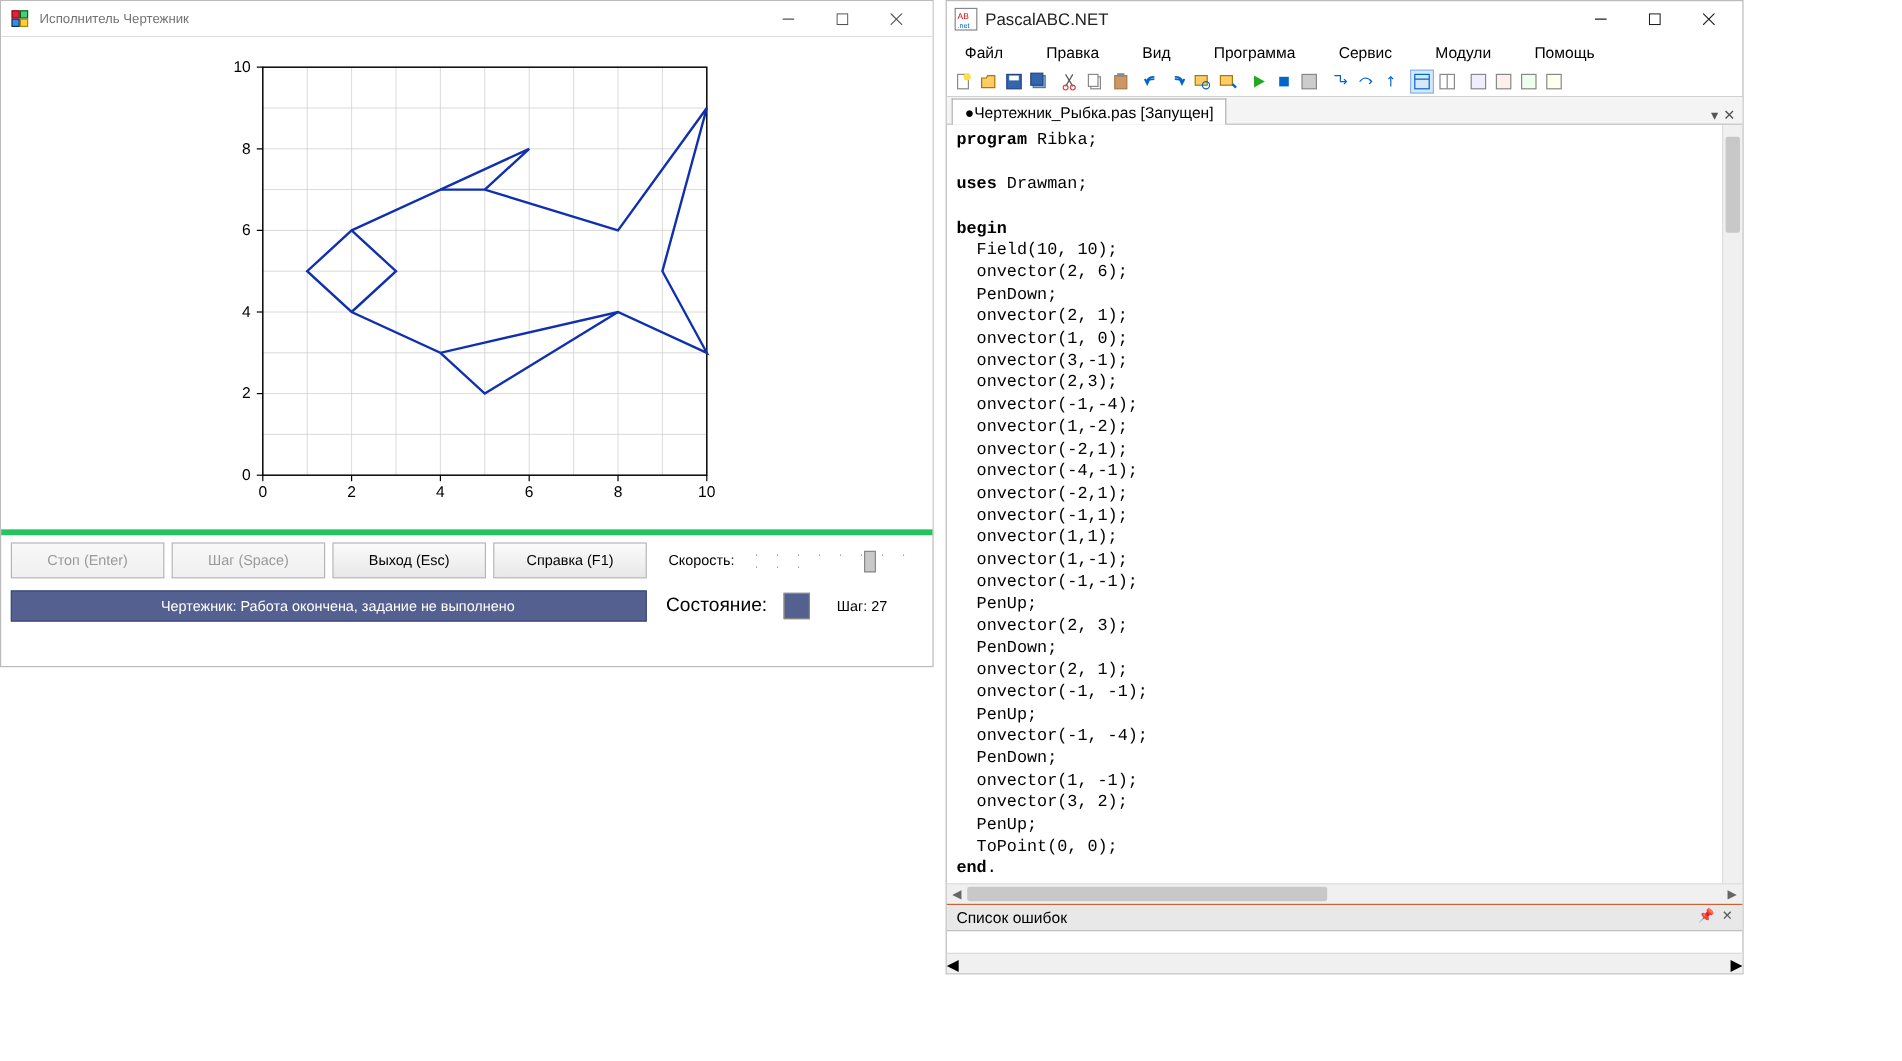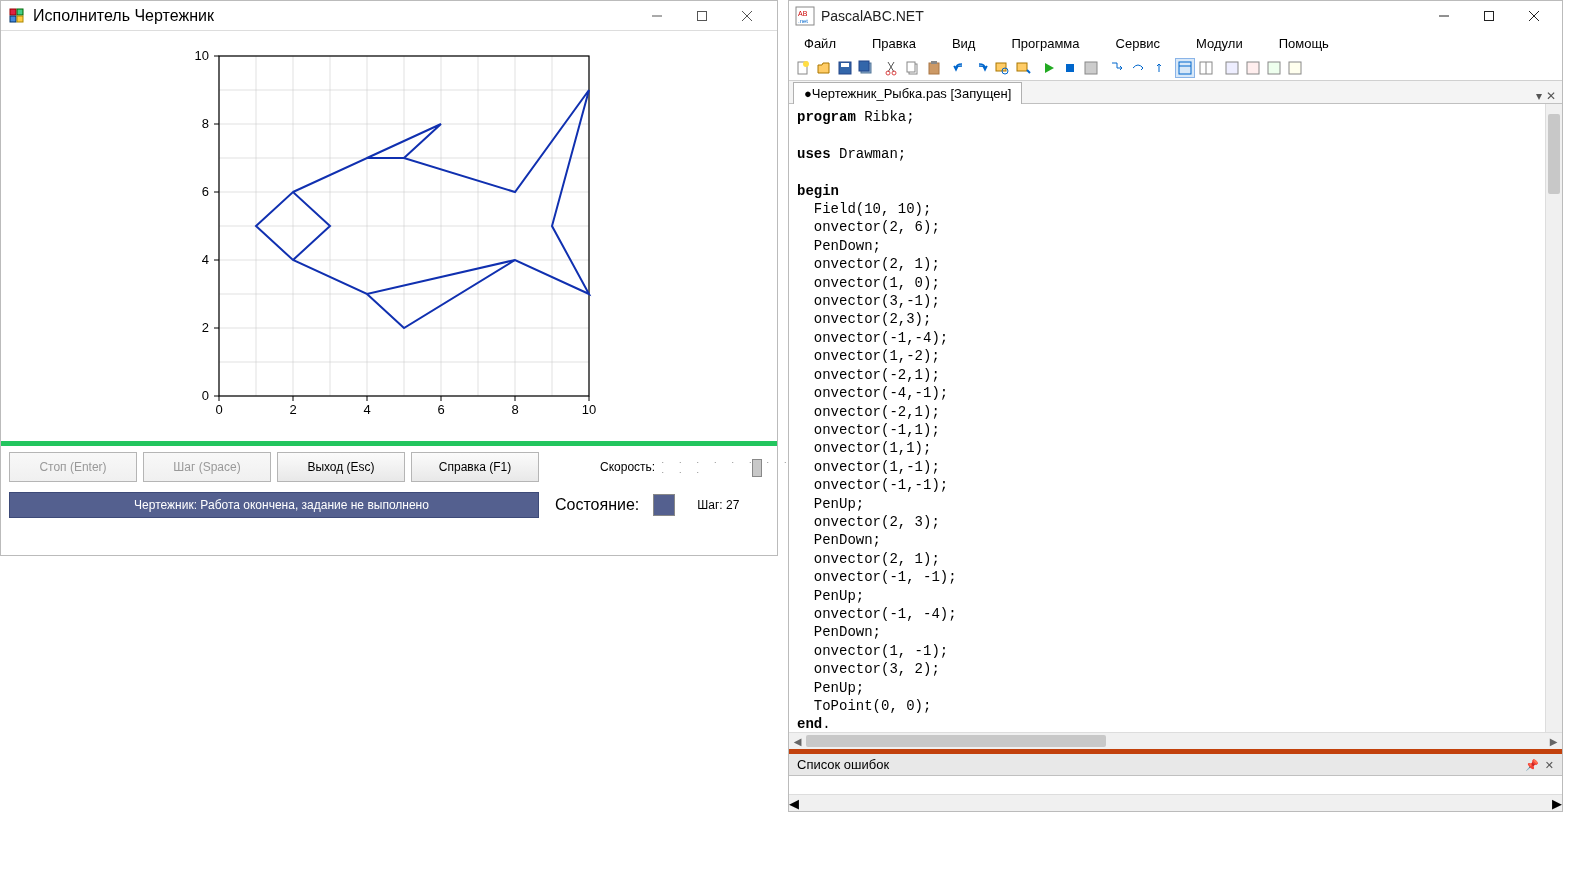--- a/index.html
+++ b/index.html
@@ -2,45 +2,45 @@
 <html><head>
 <meta charset="utf-8">
 <style>
 * { box-sizing: border-box; margin: 0; padding: 0; }
 body { font-family: "Segoe UI", Tahoma, sans-serif; font-size: 13px; background: #fff; width: 1585px; height: 884px; overflow: hidden; position: relative; }
 
 
 .left-window { position: absolute; left: 0; top: 0; width: 778px; height: 556px; border: 1px solid #bbb; background: #fff; }
 .left-titlebar { height: 30px; background: #fff; display: flex; align-items: center; padding: 0 8px; border-bottom: 1px solid #ddd; }
 .left-titlebar .icon { width: 16px; height: 16px; margin-right: 8px; display: inline-block; }
-.left-titlebar .title { flex: 1; color: #000000; font-size: 16px; }
+.left-titlebar .title { flex: 1; color: #737373; font-size: 11px; }
 .wincontrols { display: flex; gap: 0; }
 .wincontrols .btn { width: 45px; height: 28px; display: flex; align-items: center; justify-content: center; color: #555; cursor: pointer; }
 
 .field-label { padding: 4px 10px; color: #1a3da0; font-weight: bold; font-size: 14px; border-bottom: 1px solid #ddd; }
 
 .canvas-area { height: 410px; background: #fff; display: flex; align-items: center; justify-content: center; position: relative; }
 
 .controls-row { display: flex; padding: 6px 8px; gap: 6px; align-items: center; border-top: 5px solid #22c55e; }
 .ctrl-btn { flex: 0 0 128px; height: 30px; border: 1px solid #b5b5b5; background: linear-gradient(#fbfbfb,#e8e8e8); font-size: 12px; display:flex; align-items:center; justify-content:center; cursor:pointer; }
 .ctrl-btn.disabled { color: #999; background: linear-gradient(#f8f8f8,#f0f0f0); }
 .speed-block { flex:1; padding-left:12px; }
-.speed-label { font-size: 12px; margin-left: 43px; }
+.speed-label { font-size: 12px; }
 .slider-track { position:relative; height:20px; }
 .slider-ticks { position:absolute; bottom:0; left:0; right:0; font-size:9px; letter-spacing:6px; color:#888; }
 .slider-thumb { position:absolute; top:2px; left:65%; width:10px; height:18px; background:#c8c8c8; border:1px solid #888; }
 
 .status-row { display:flex; align-items:center; padding:4px 8px 8px; gap:8px; }
 .status-bar { flex:0 0 530px; height:26px; background:#54608f; color:#fff; font-size:12px; display:flex; align-items:center; justify-content:center; border:1px solid #3d4a78;padding-left:15px; }
 .state-label { font-size:16px; margin-left:8px; }
 .state-color { width:22px; height:22px; background:#54608f; border:1px solid #888; margin-left:6px; }
 .step-label { font-size:12px; margin-left:14px; }
 
 
-.right-window { position:absolute; left:788px; top:0; width:775px; height:812px; border:1px solid #bbb; background:#fff; display:flex; flex-direction:column; }
+.right-window { position:absolute; left:788px; top:0; width:665px; height:812px; border:1px solid #bbb; background:#fff; display:flex; flex-direction:column; }
 .right-titlebar { height:30px; display:flex; align-items:center; padding:0 6px; }
 .right-titlebar .appicon { width:20px; height:20px; margin-right:6px; }
 .right-titlebar .title { flex:1; font-size:14px; color:#222; }
 .menubar { display:flex; gap:18px; padding:2px 6px; font-size:13px; }
 .menubar .item { padding:3px 9px; cursor:pointer; }
 .toolbar { display:flex; gap:1px; padding:2px 4px; border-bottom:1px solid #d0d0d0; flex-wrap:wrap; }
 .toolbar .tbtn { width:20px; height:20px; display:flex; align-items:center; justify-content:center; cursor:pointer; border:1px solid transparent; }
 .toolbar .tbtn.active { border:1px solid #8ab4e8; background:#d8e8f8; }
 .toolbar .sep { width:4px; }
 
@@ -51,21 +51,21 @@
 .code-area { flex:1; position:relative; overflow:hidden; }
 .code { font-family: Consolas, "Courier New", monospace; font-size:14px; line-height:18.4px; padding:4px 8px; white-space:pre; color:#000; }
 .kw { font-weight:bold; }
 .vscroll { position:absolute; right:0; top:0; bottom:0; width:17px; background:#f0f0f0; border-left:1px solid #ddd; }
 .vscroll .thumb { position:absolute; left:2px; right:2px; top:10px; height:80px; background:#c8c8c8; border-radius:2px; }
 .hscroll { height:17px; background:#f0f0f0; border-top:1px solid #ddd; display:flex; align-items:center; position:relative; }
 .hscroll .arrow { width:17px; text-align:center; color:#666; font-size:10px; }
 .hscroll .track { flex:1; position:relative; height:100%; }
 .hscroll .thumb { position:absolute; top:2px; bottom:2px; left:0; width:300px; background:#c8c8c8; border-radius:2px; }
 
-.errors-header { background:#e8e8e8; border-top:5px solid #c2410c; border-bottom:1px solid #c0c0c0; padding:3px 8px; font-size:13px; display:flex;align-items:flex-end; }
+.errors-header { background:#e8e8e8; border-top:1px solid #c2410c; border-bottom:1px solid #c0c0c0; padding:3px 8px; font-size:13px; display:flex; }
 .errors-header .tools { margin-left:auto; display:flex; gap:6px; color:#555; font-size:11px; }
 .errors-body { height:18px; }
 .errors-hscroll { height:17px; background:#f0f0f0; border-top:1px solid #ddd; display:flex; align-items:center; }
 
 svg { display:block; }
 </style>
 </head>
 <body>
 
 <div class="left-window">

